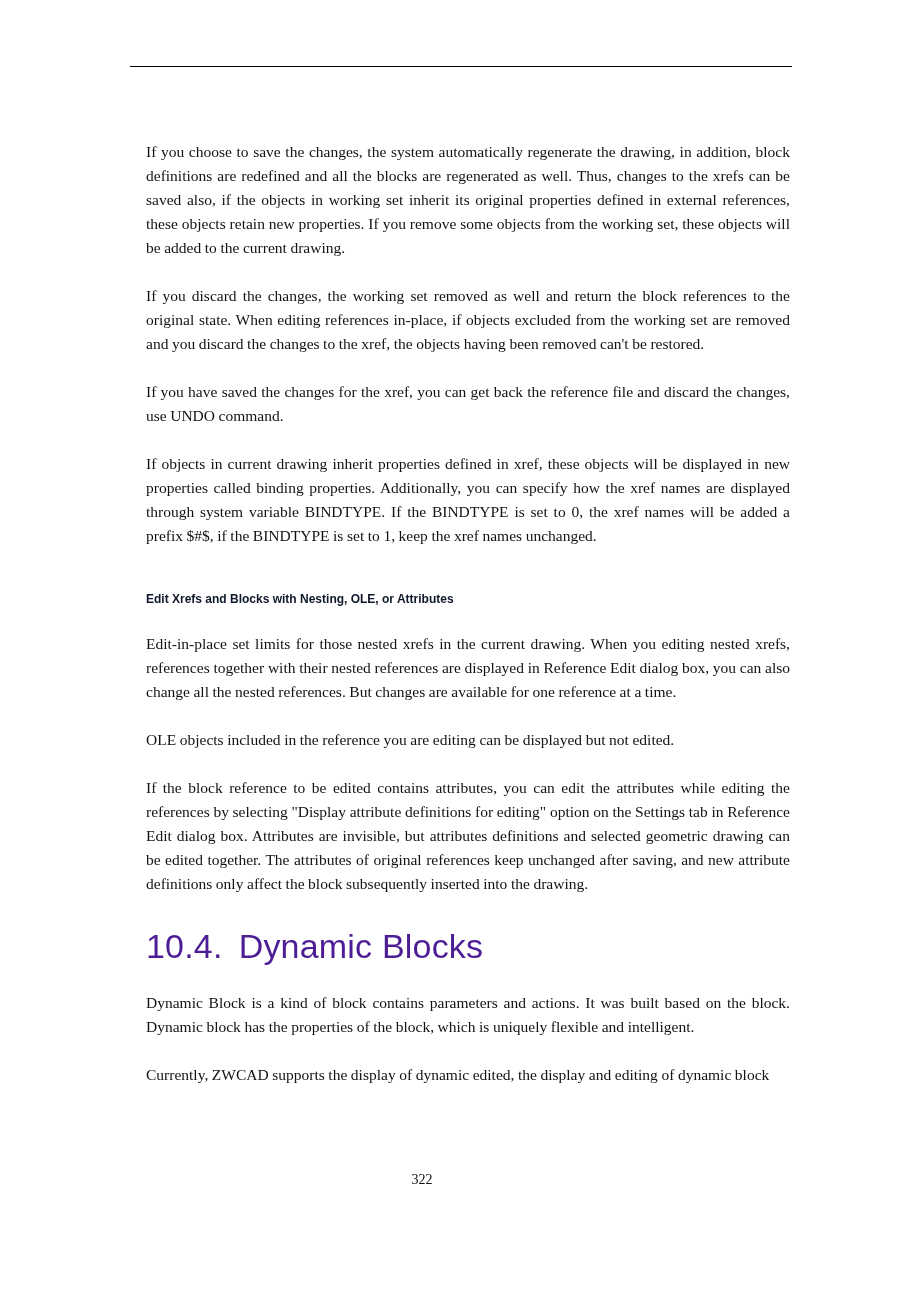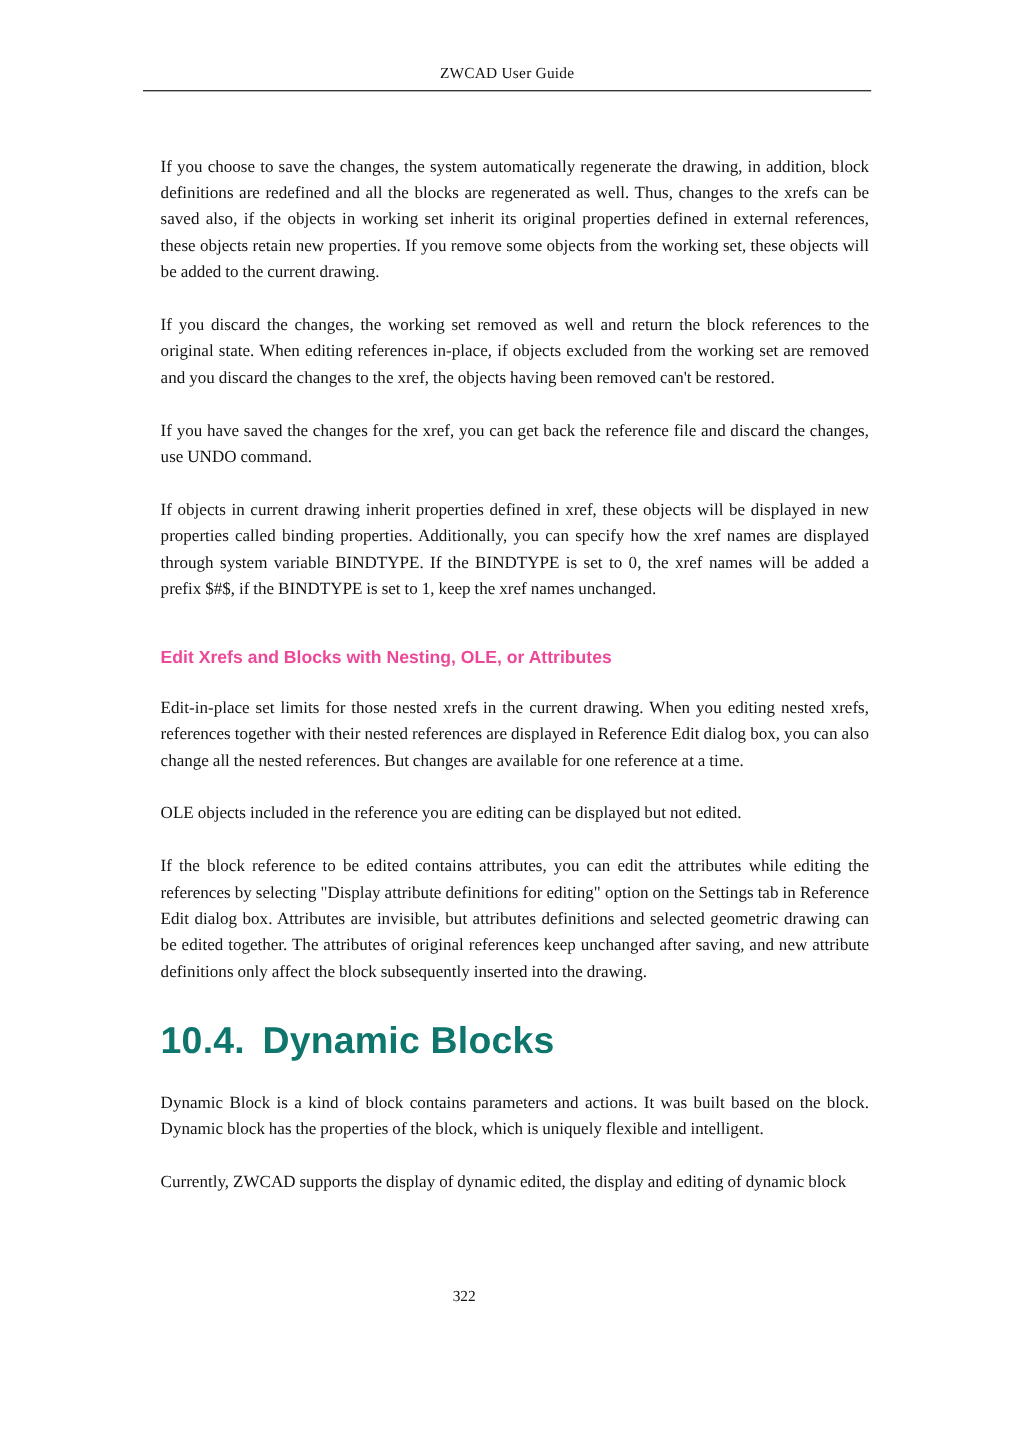--- a/index.html
+++ b/index.html
@@ -42,32 +42,32 @@
     text-align: justify;
   }
   p.body-par {
     font-size: 15.5px;
     line-height: 24px;
     margin: 0 0 24px 0;
     word-spacing: -0.3px;
   }
   h3.subsection {
     font-family: "Liberation Sans", sans-serif;
-    font-size: 16px;
+    font-size: 12px;
     font-weight: 700;
-    color: #ec4899;
+    color: #0f172a;
     margin: 40px 0 22px 0;
     text-align: left;
     line-height: 22px;
   }
   h1.section {
     font-family: "Liberation Sans", sans-serif;
     font-size: 34px;
-    font-weight: 700;
-    color: #0f766e;
+    font-weight: 400;
+    color: #4c1d95;
     margin: 30px 0 24px 0;
     text-align: left;
     line-height: 41px;
     letter-spacing: 0.2px;
   }
   h1.section .section-num {
     margin-right: 16px;
   }
   .footer {
     position: absolute;
@@ -78,21 +78,20 @@
     font-size: 14px;
     color: #111;
   }
 </style>
 </head>
 <body>
 
 <div class="page">
 
   <div class="header">
-    <div class="header-title">ZWCAD User Guide</div>
     <div class="header-rule"></div>
   </div>
 
   <div class="content">
 
     <p class="body-par">If you choose to save the changes, the system automatically regenerate the drawing, in addition, block definitions are redefined and all the blocks are regenerated as well. Thus, changes to the xrefs can be saved also, if the objects in working set inherit its original properties defined in external references, these objects retain new properties. If you remove some objects from the working set, these objects will be added to the current drawing.</p>
     <p class="body-par">If you discard the changes, the working set removed as well and return the block references to the original state. When editing references in-place, if objects excluded from the working set are removed and you discard the changes to the xref, the objects having been removed can't be restored.</p>
     <p class="body-par">If you have saved the changes for the xref, you can get back the reference file and discard the changes, use UNDO command.</p>
     <p class="body-par">If objects in current drawing inherit properties defined in xref, these objects will be displayed in new properties called binding properties. Additionally, you can specify how the xref names are displayed through system variable BINDTYPE. If the BINDTYPE is set to 0, the xref names will be added a prefix $#$, if the BINDTYPE is set to 1, keep the xref names unchanged.</p>
 

